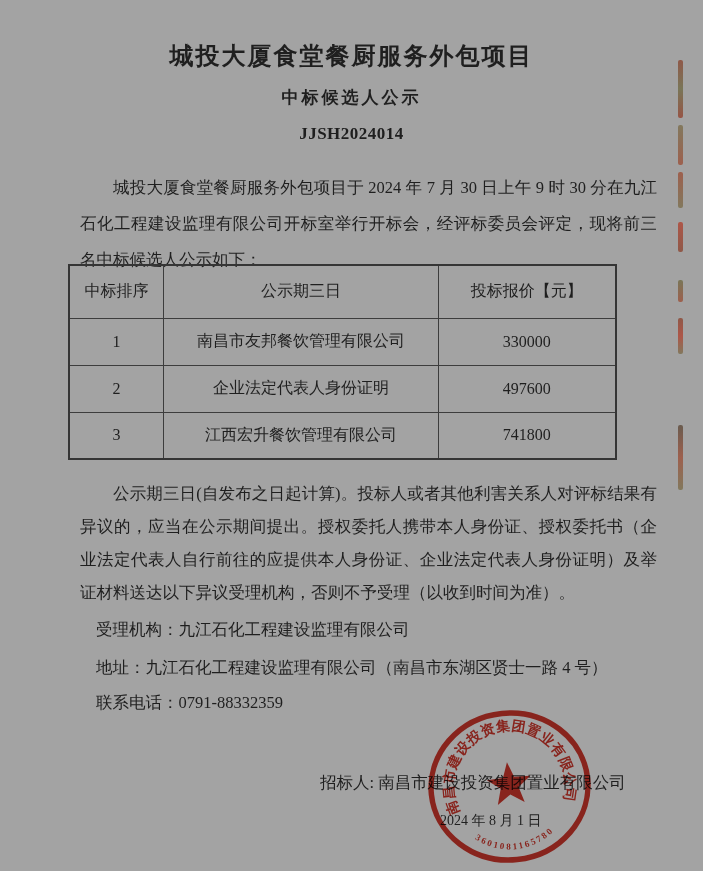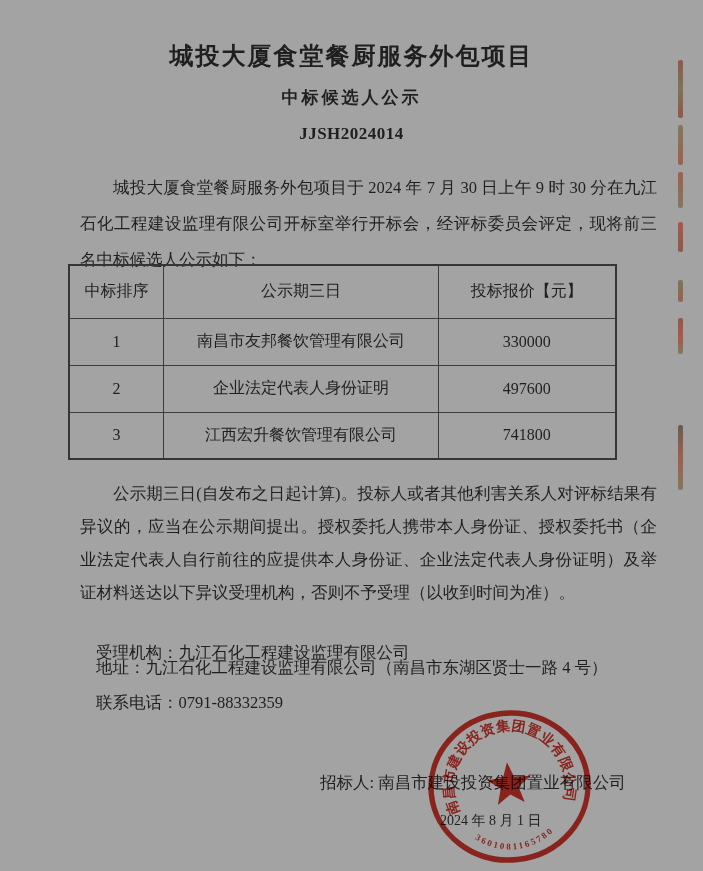--- a/index.html
+++ b/index.html
@@ -26,21 +26,21 @@
   }
   .bid-table th,.bid-table td{
     border:1.5px solid #3d3d3d;
     text-align:center;vertical-align:middle;
     font-weight:normal;font-size:16px;color:#1f1f1f;
     padding:0;
   }
   .bid-table thead tr{height:53px;}
   .bid-table tbody tr{height:47px;}
   .info-line{left:96px;font-size:16.5px;line-height:24px;white-space:nowrap;}
-  .org-line{top:618px;margin-top:23px;}
+  .org-line{top:618px;}
   .addr-line{top:656px;}
   .phone-line{top:691px;}
   .tenderer-line{top:772px;left:320px;font-size:16.5px;white-space:nowrap;}
   .date-line{top:812px;left:440px;font-size:14px;white-space:nowrap;}
   .stamp{
     left:427px;top:709px;width:166px;height:158px;
     mix-blend-mode:multiply;opacity:.93;
     pointer-events:none;
   }
   .stamp-text{font-family:"Liberation Serif","DejaVu Serif",serif;font-weight:bold;}

